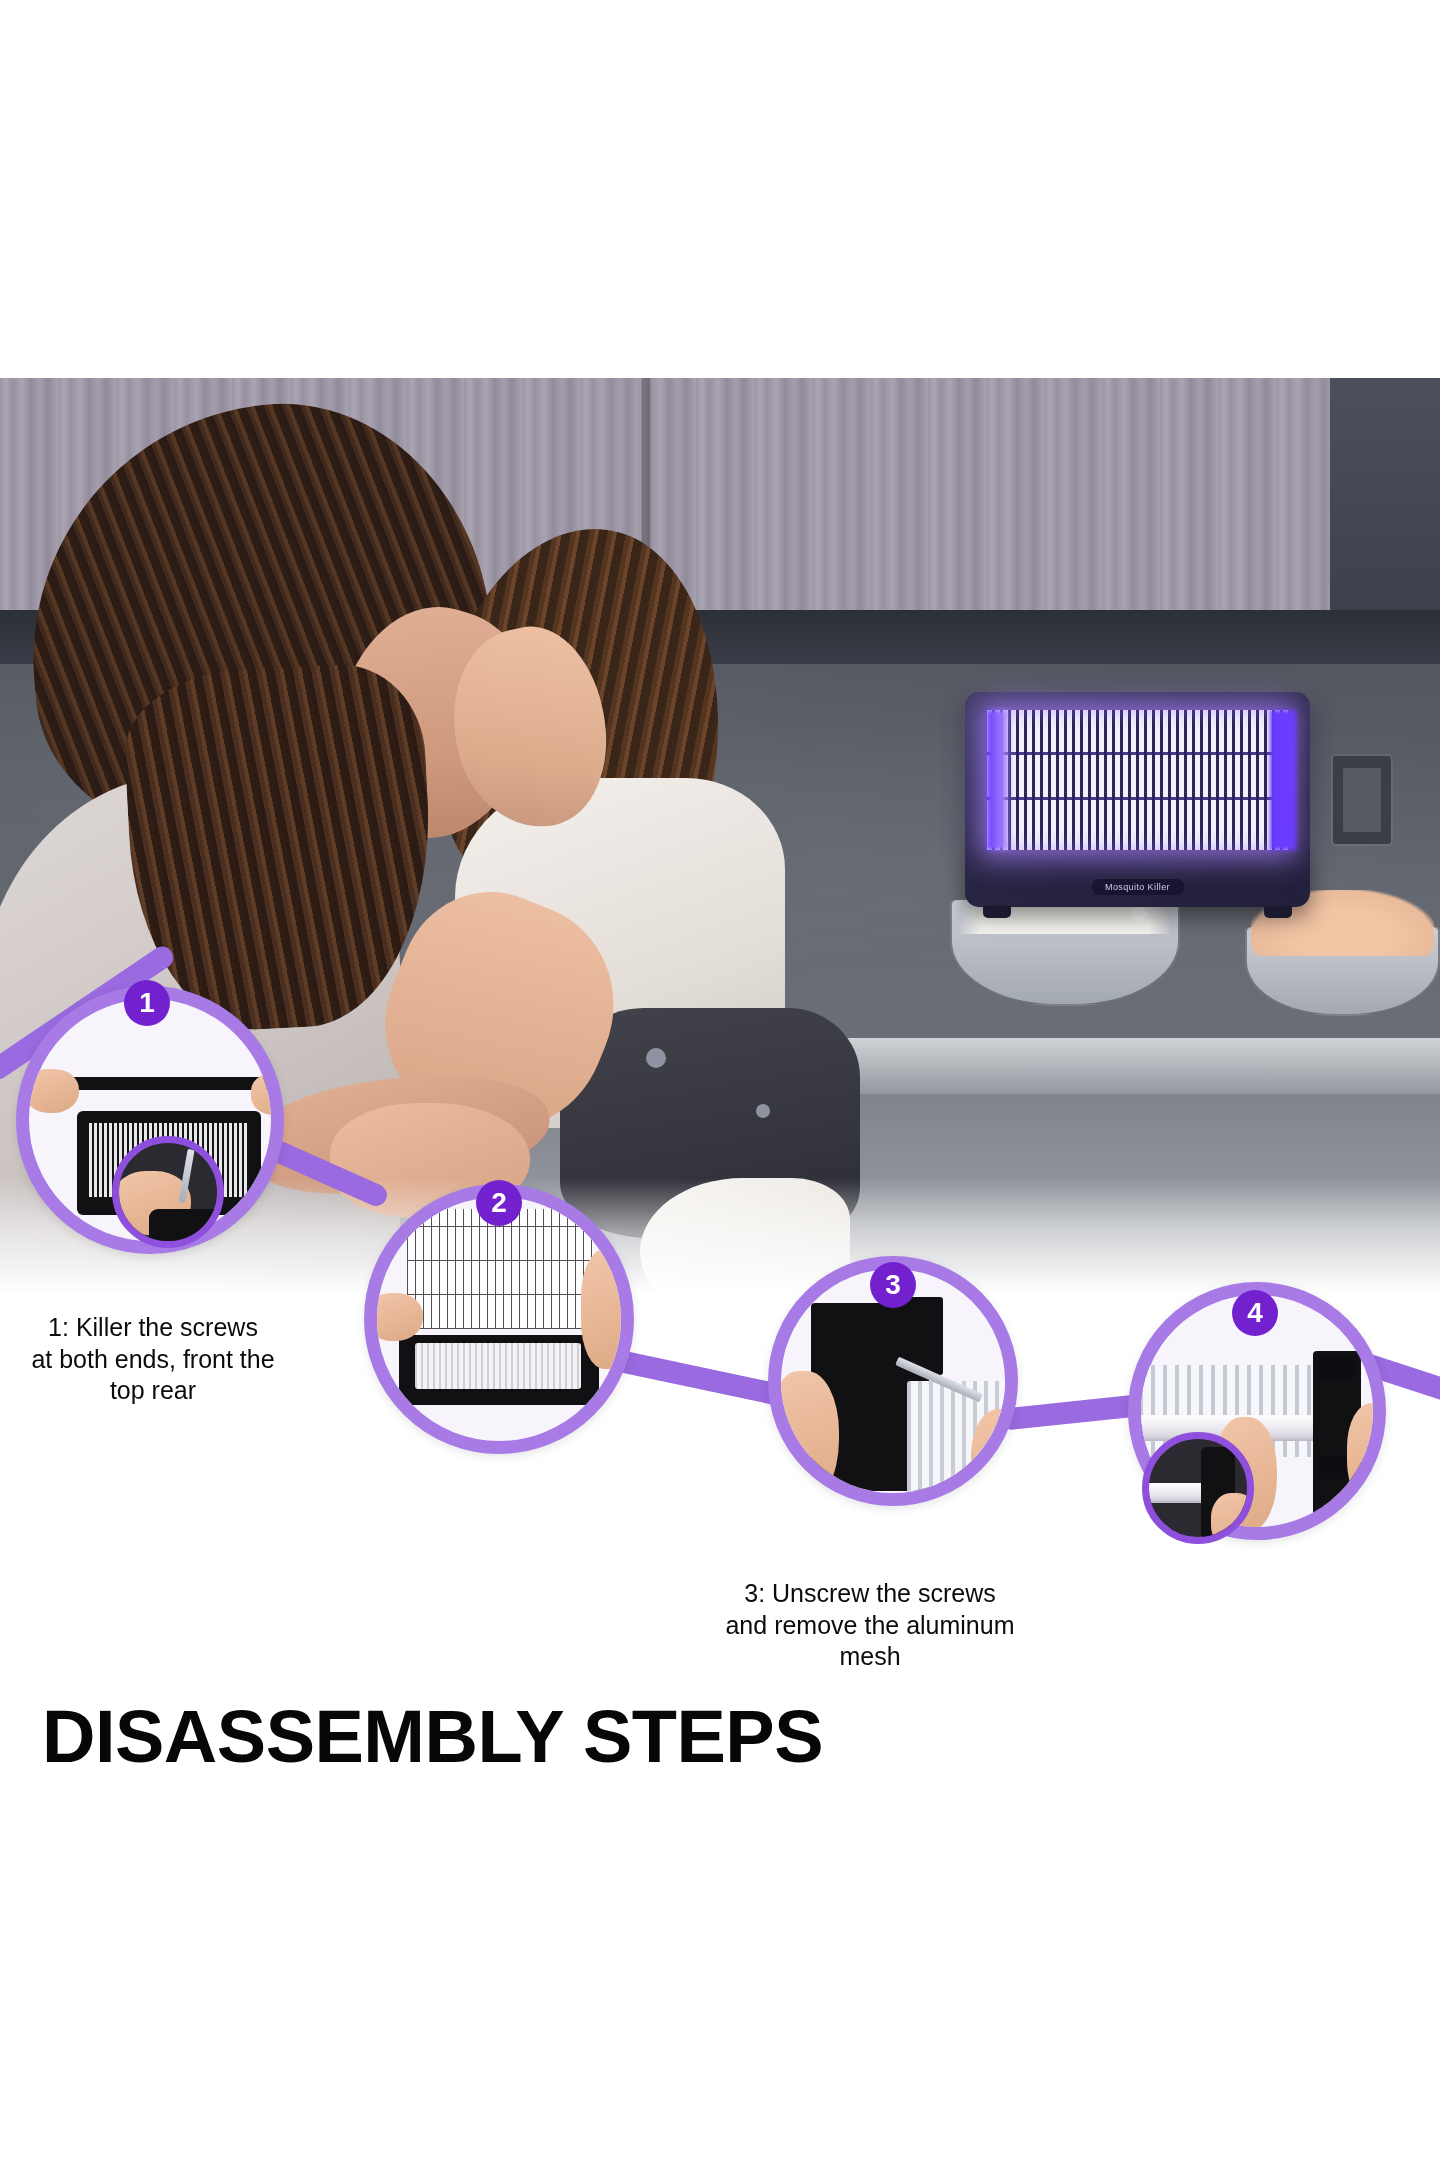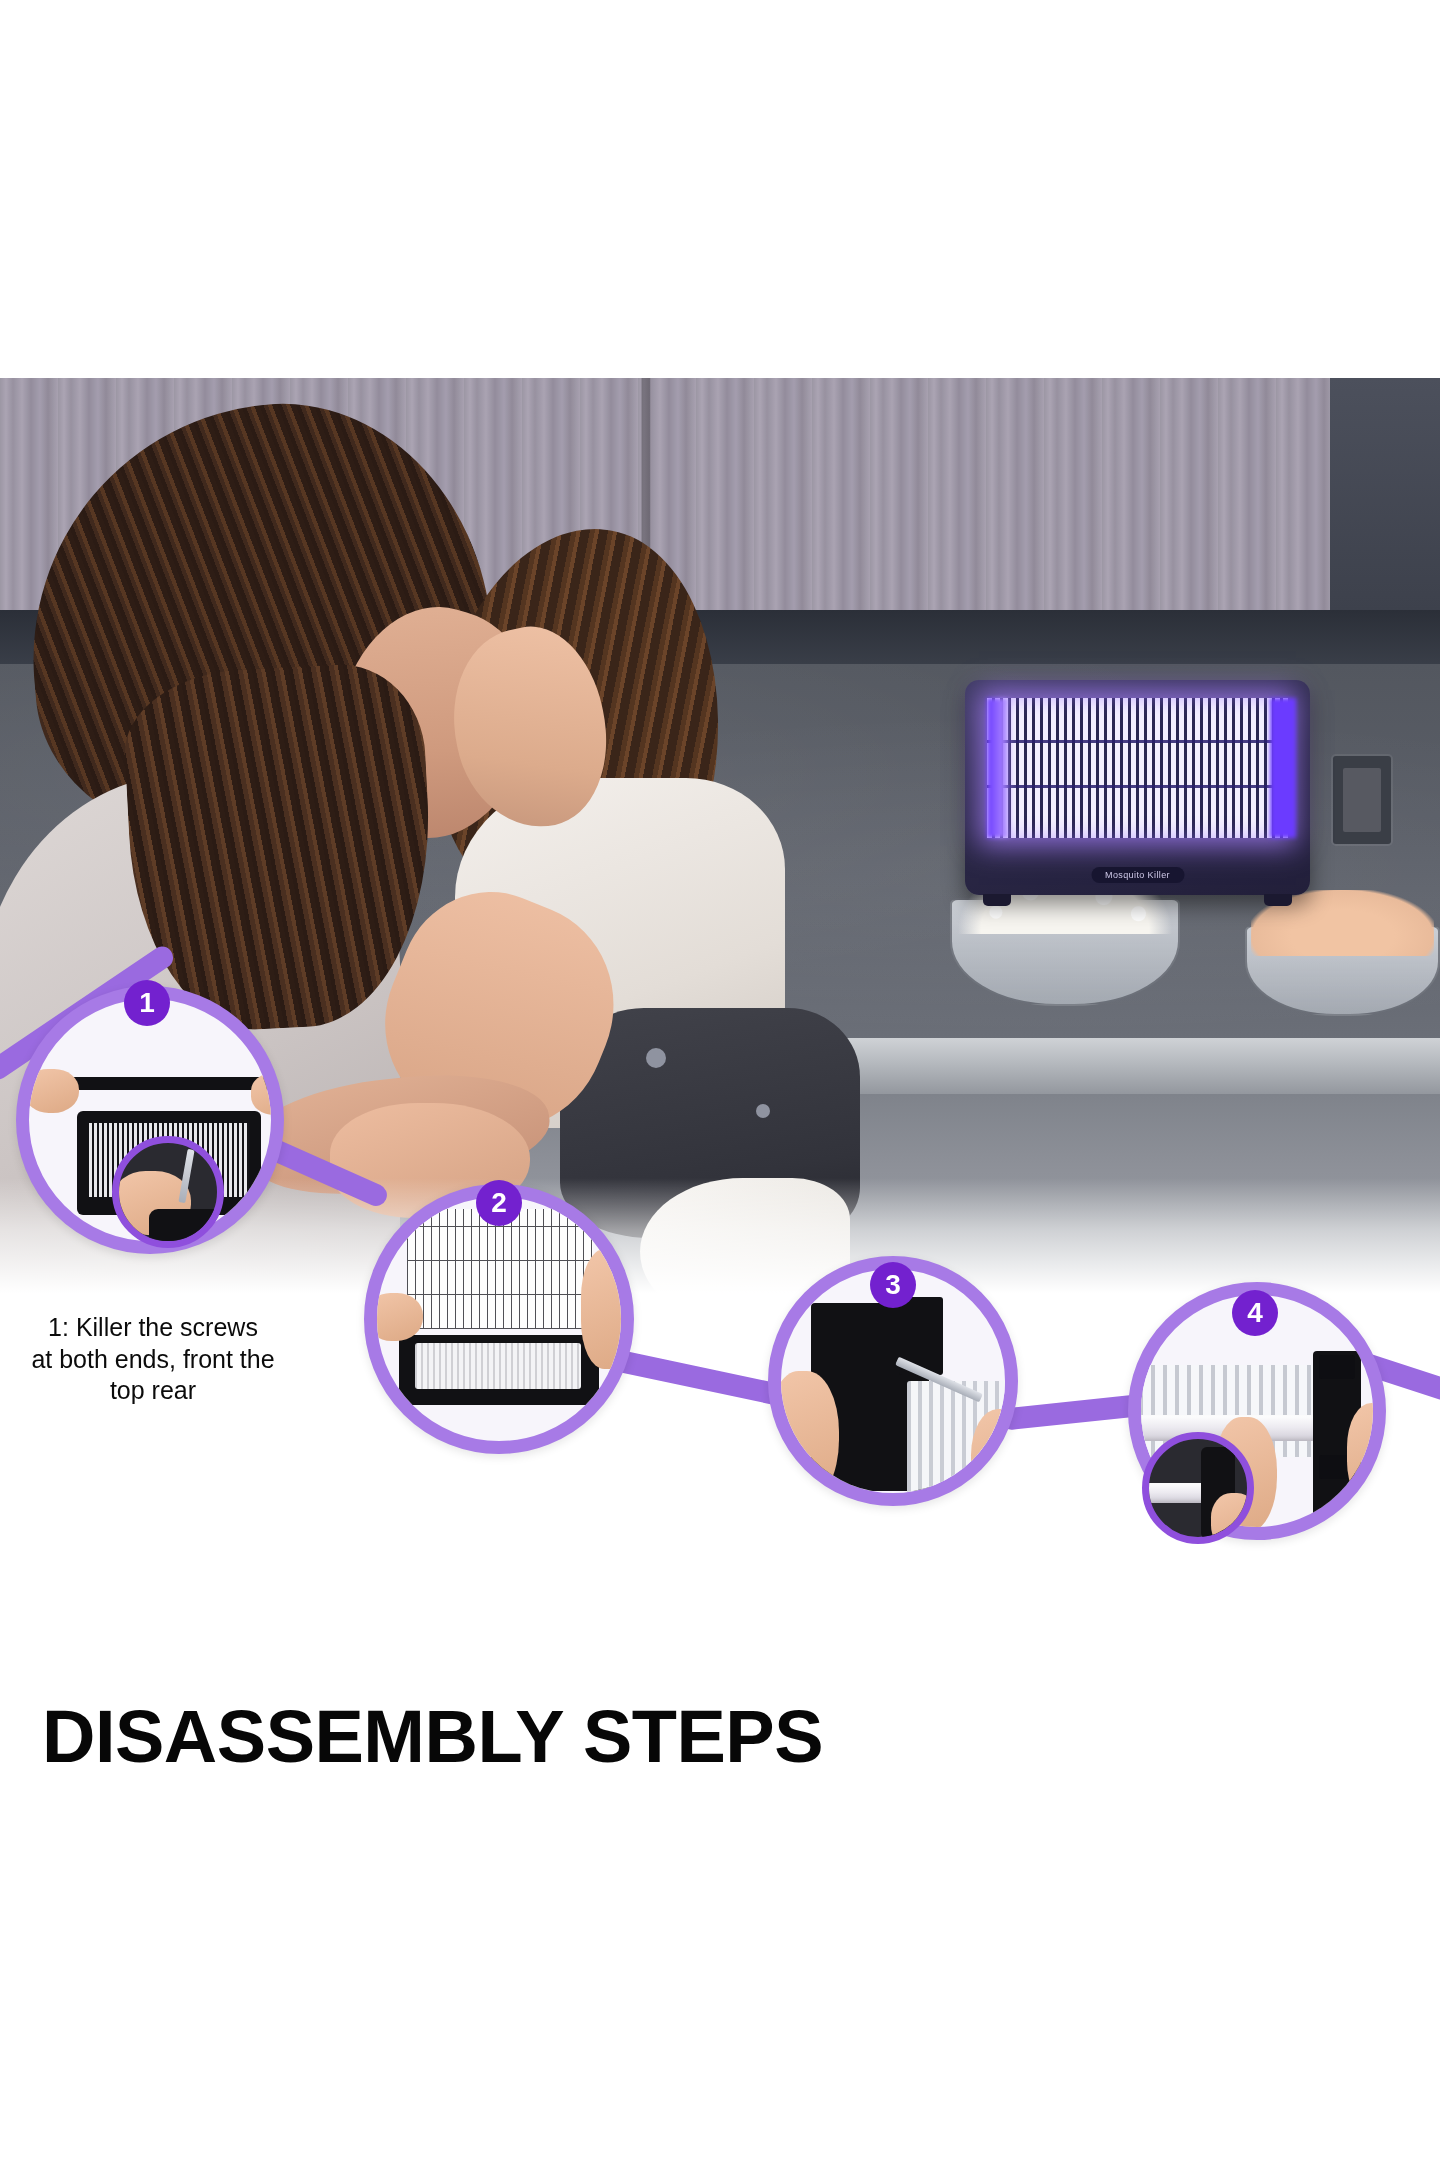--- a/index.html
+++ b/index.html
@@ -229,21 +229,21 @@
     left: 330px; top: 725px;
     width: 200px; height: 115px;
     background: linear-gradient(160deg, #edbda0 0%, #d4a183 100%);
     border-radius: 44% 48% 50% 42%;
     z-index: 6;
   }
 
   
   .zapper {
     position: absolute;
-    left: 965px; top: 302px;
+    left: 965px; top: 314px;
     width: 345px; height: 215px;
     background: linear-gradient(165deg, #3f3b62 0%, #2b2847 50%, #221f3a 100%);
     border-radius: 14px;
     box-shadow: 0 10px 22px rgba(0,0,0,.45);
     z-index: 5;
   }
   .zapper-grid {
     position: absolute;
     left: 22px; top: 18px;
     width: 301px; height: 140px;
@@ -545,20 +545,25 @@
       <div class="dev-body" style="left:30px; top:34px;  width:118px; height:188px; border-radius:4px;"></div>
       <div class="dev-body" style="left:118px;top:28px;  width:44px; height:78px; border-radius:3px;"></div>
       <div class="dev-mesh" style="left:126px;top:112px; width:100px; height:120px; background:repeating-linear-gradient(90deg,#c9ccd4 0 4px,#f5f6f9 4px 11px);"></div>
       <div class="screwdriver" style="left:112px; top:106px; width:92px; height:9px; transform:rotate(24deg);"></div>
       <div class="hand" style="left:-12px;top:102px; width:70px; height:132px;"></div>
       <div class="hand" style="left:190px;top:140px; width:64px; height:110px;"></div>
     </div>
     <div class="badge" style="left:102px; top:6px;">3</div>
   </div>
 
+  <div class="caption" style="left:690px; top:1578px; width:360px;">
+    <div>3: Unscrew the screws</div>
+    <div>and remove the aluminum</div>
+    <div>mesh</div>
+  </div>
 
   <div class="step" style="left:1128px; top:1282px; width:258px; height:258px;">
     <div class="step-circle">
       <div class="dev-mesh" style="left:-14px; top:70px; width:210px; height:92px; background:repeating-linear-gradient(90deg,#c6c9d1 0 4px,#f6f7fa 4px 12px);"></div>
       <div class="lamp-tube" style="left:-16px; top:120px; width:196px; height:26px;"></div>
       <div class="dev-body" style="left:172px; top:56px;  width:48px; height:168px; border-radius:4px;"></div>
       <div class="endcap" style="left:178px; top:60px;  width:36px; height:24px;"></div>
       <div class="endcap" style="left:178px; top:160px; width:36px; height:24px;"></div>
       <div class="hand" style="left:74px;  top:122px; width:62px; height:116px;"></div>
       <div class="hand" style="left:206px; top:108px; width:58px; height:104px;"></div>

